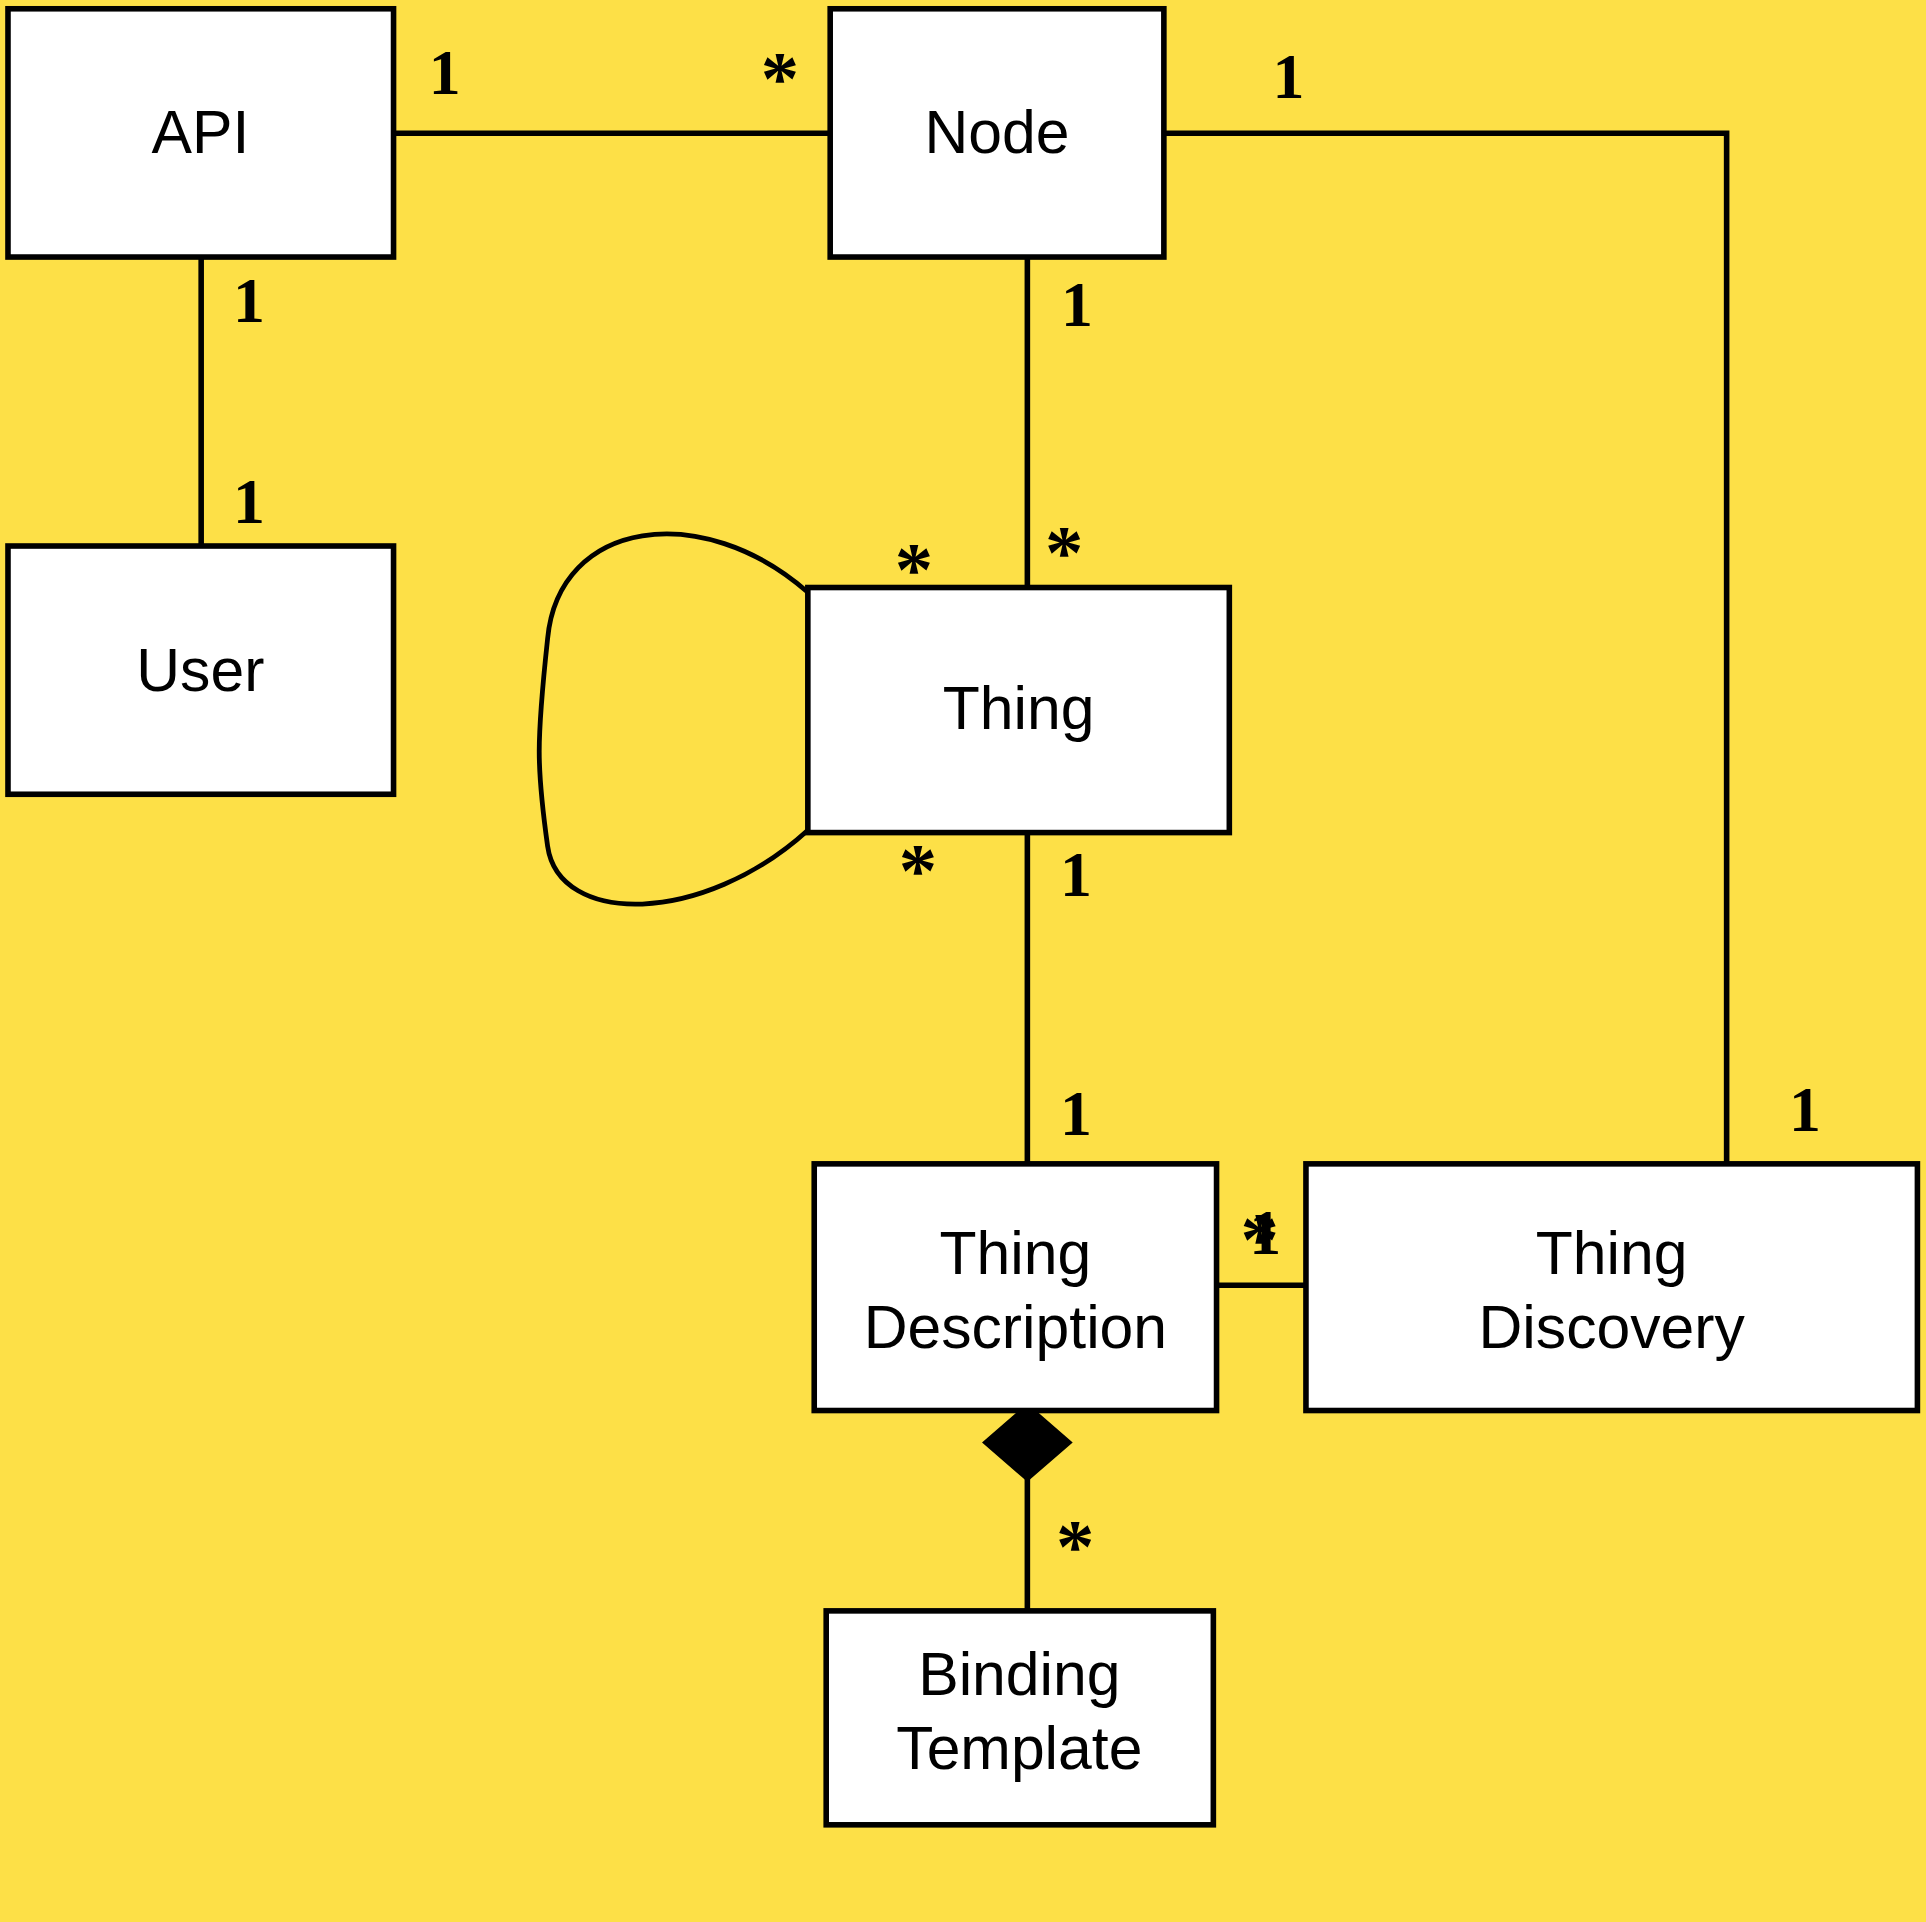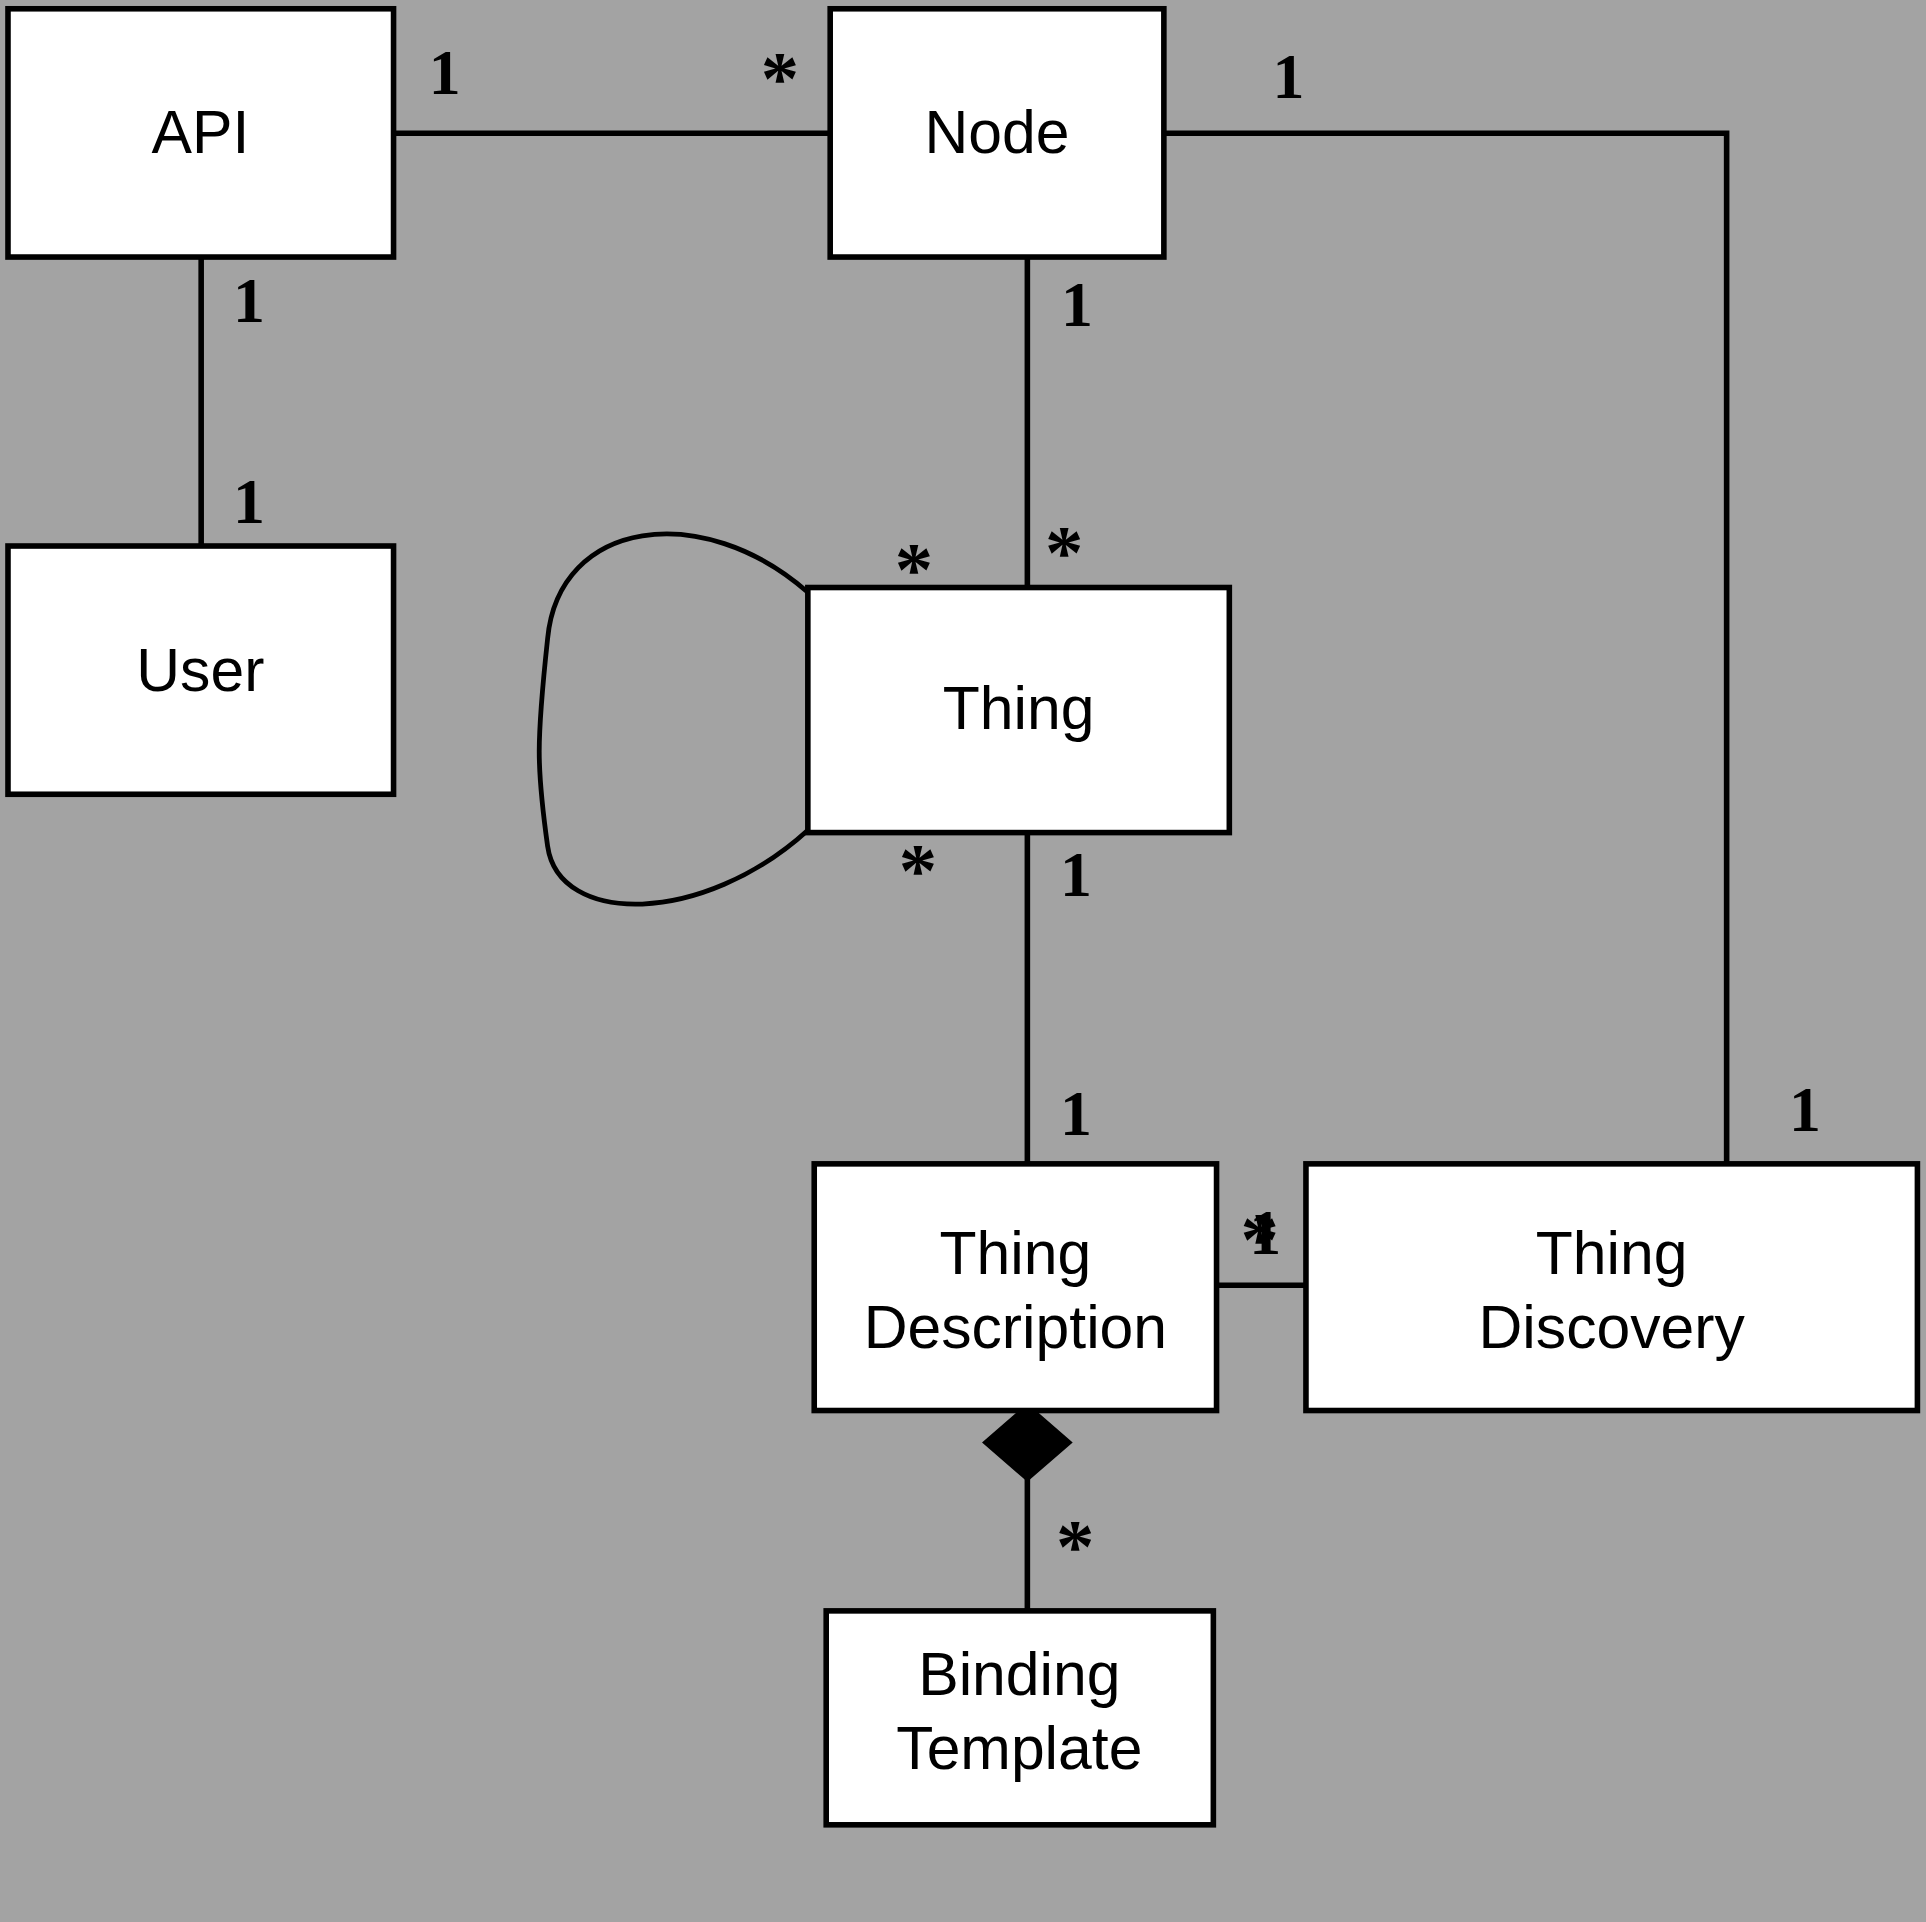--- a/index.html
+++ b/index.html
@@ -7,21 +7,21 @@
     padding: 0;
     background: #ffffff;
   }
   body {
     font-family: "Liberation Sans", sans-serif;
   }
   #diagram-root {
     position: relative;
     width: 1927px;
     height: 1923px;
-    background: #a3a3a3;
+    background: #fde047;
     overflow: hidden;
   }
   svg#uml-canvas {
     position: absolute;
     top: 0;
     left: 0;
     width: 1927px;
     height: 1923px;
     display: block;
   }

